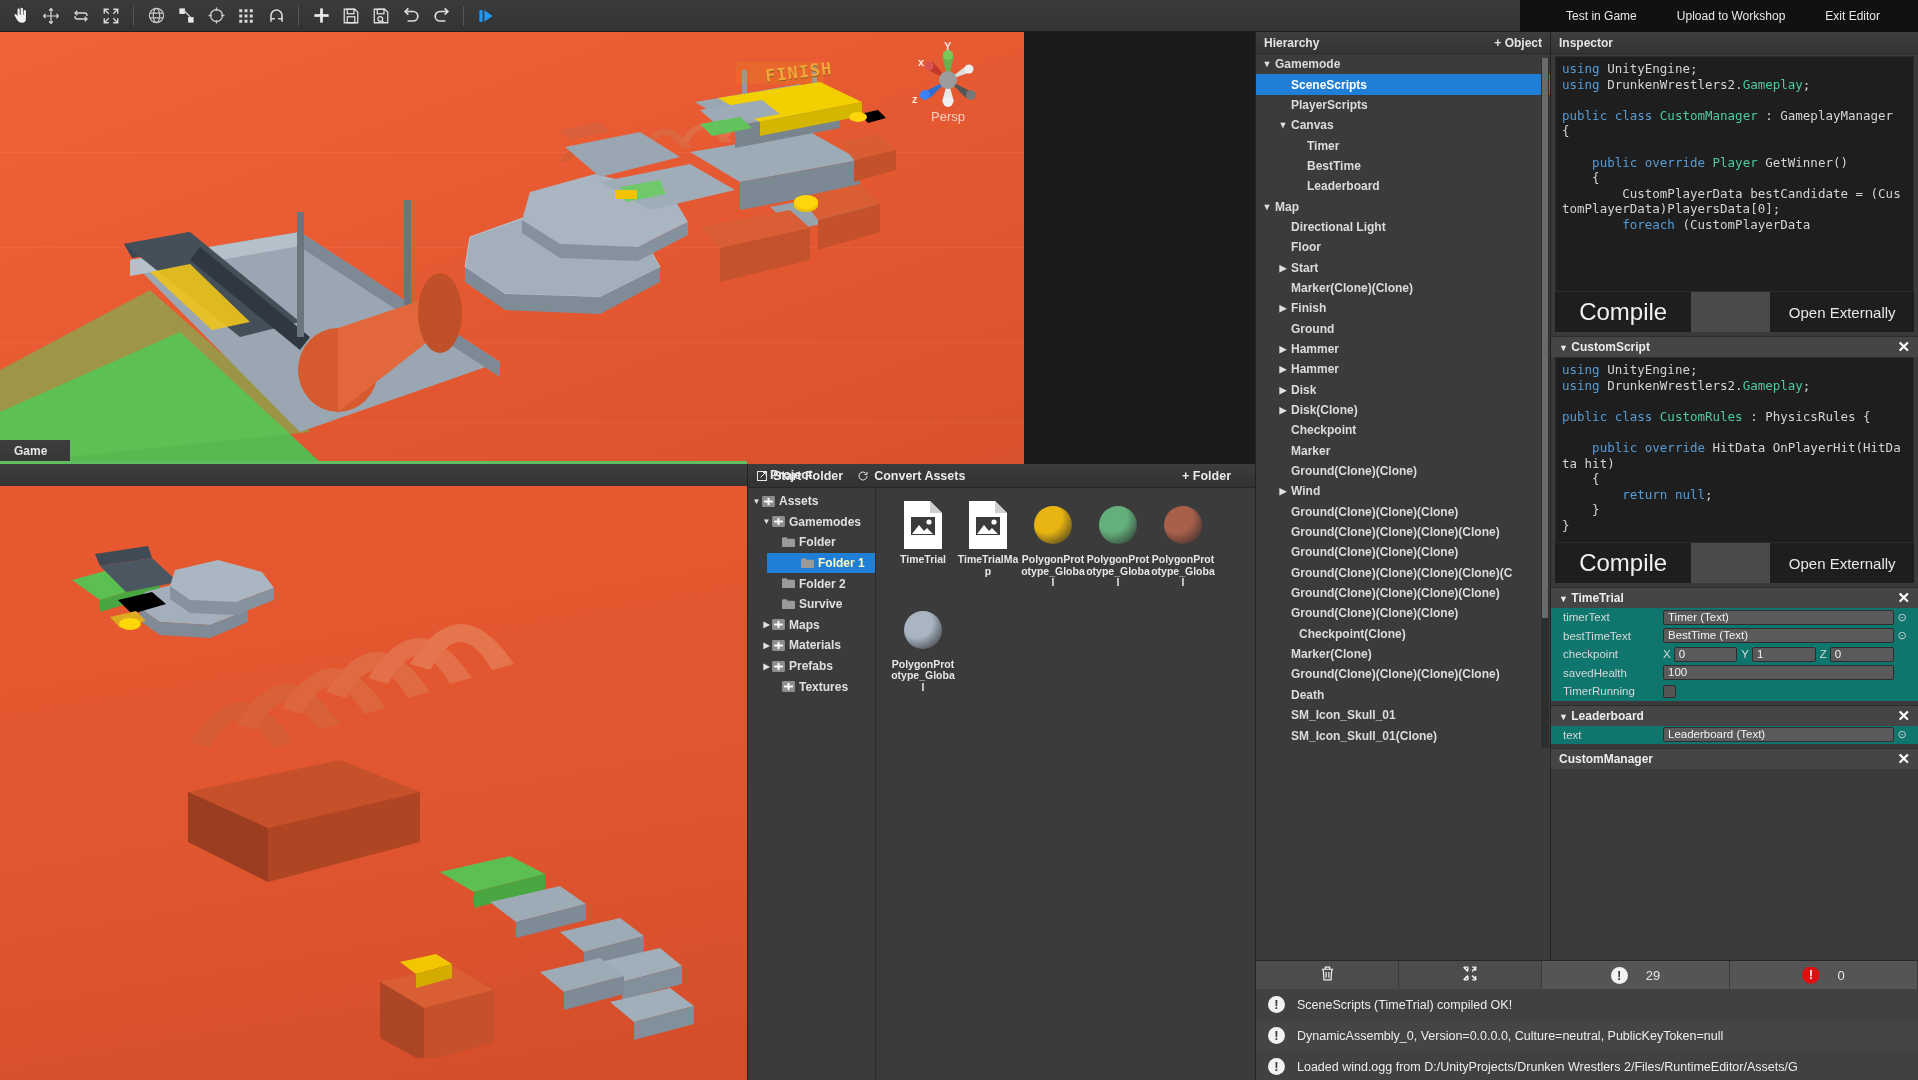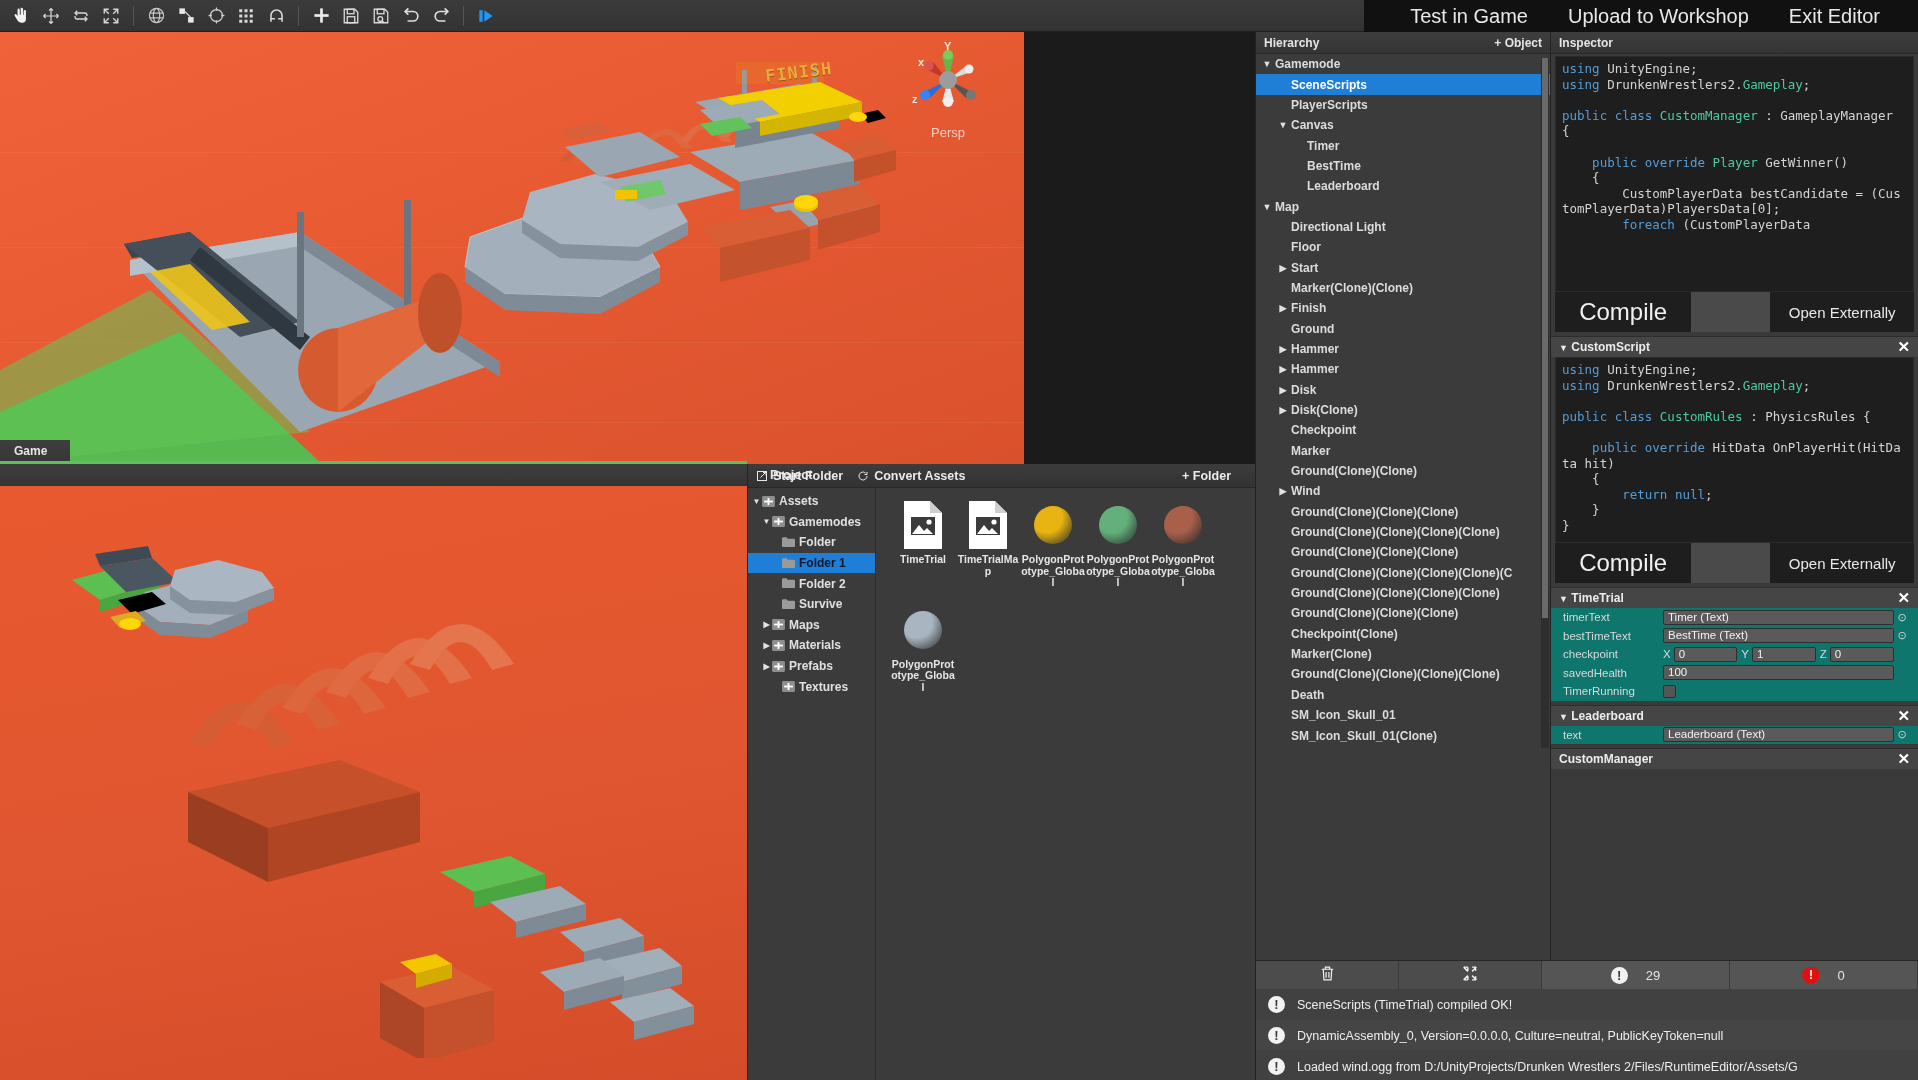--- a/index.html
+++ b/index.html
@@ -25,21 +25,21 @@
     color: #e2e2e2;
   }
   .tb-btn svg { display: block; }
   .tb-sep { width: 1px; height: 20px; background: #555; margin: 0 7px; }
   .tb-play { color: #2196f3; }
   #toolbar-right {
     position: absolute; right: 0; top: 0; height: 32px;
     background: #111111; display: flex; align-items: center; padding: 0 18px 0 26px;
   }
   .tb-menu {
-    color: #e8e8e8; font-size: 20px; padding: 0 20px; line-height: 32px; white-space: nowrap;
+    color: #e8e8e8; font-size: 12px; padding: 0 20px; line-height: 32px; white-space: nowrap;
   }
 
   
   #scene-view {
     position: absolute; left: 0; top: 32px; width: 1024px; height: 432px;
     overflow: hidden;
     background: linear-gradient(160deg, #f0623a 0%, #e85b33 40%, #d9512c 100%);
   }
   #scene-view .hz {
     position:absolute; left:0; right:0; height:1px; background:rgba(255,255,255,.06);
@@ -59,21 +59,21 @@
     position:absolute; left:0; top:464px; width:747px; height:22px;
     background: linear-gradient(#3e3e3e,#343434); z-index:5;
   }
   #game-green-line {
     position:absolute; left:0; top:461px; width:747px; height:3px; background:#5fbf5f; z-index:7;
   }
 
   
   #gizmo { position: absolute; right: 30px; top: 8px; width: 92px; height: 100px; z-index: 4; }
   #gizmo .persp {
-    position: absolute; bottom: 0; width: 100%; text-align: center;
+    position: absolute; bottom: 16px; width: 100%; text-align: center;
     color: #f3cfc0; font-size: 13px;
   }
   #gizmo .axlbl { position: absolute; color: #ffe9e0; font-size: 11px; font-weight: bold; }
 
   
   #hierarchy {
     position: absolute; left: 1255px; top: 32px; width: 295px; height: 928px;
     background: #3a3a3a; border-left: 1px solid #222;
   }
   .panel-head {
@@ -165,21 +165,21 @@
   }
   #proj-head .ovl { position: absolute; left: 22px; top: 4px; }
   #proj-tree {
     position: absolute; left: 0; top: 24px; width: 128px; bottom: 0;
     background: #3b3b3b; border-right: 1px solid #2b2b2b; padding-top: 3px;
   }
   .tree-row {
     height: 20.6px; display: flex; align-items: center;
     color: #e0e0e0; font-size: 12px; font-weight: bold; white-space: nowrap;
   }
-  .tree-row.selected { background: #1f7fd6; color: #0f172a; }
+  .tree-row.selected { background: #1f7fd6; color: #fef9c3; margin-left: 19px; }
   .tree-tri { width: 11px; flex: none; font-size: 8px; text-align: center; color: #e2e2e2; }
   .tree-ico { width: 13px; height: 11px; flex: none; margin-right: 4px; }
   #proj-grid {
     position: absolute; left: 129px; top: 24px; right: 0; bottom: 0;
     padding: 10px 0 0 14px; display: flex; flex-wrap: wrap; align-content: flex-start;
   }
   .asset { width: 65px; margin: 0 0 14px 0; padding-right: 1px; text-align: center; }
   .asset .thumb { height: 54px; display:flex; align-items:center; justify-content:center; }
   .asset .cap {
     color: #e6e6e6; font-size: 10.5px; font-weight: bold; line-height: 11.5px;
@@ -774,21 +774,21 @@
         <div class="hier-row">
           <span class="tri empty" style="margin-left: 21px;">▶</span>
           <span style="margin-left: 2px;">Ground(Clone)(Clone)(Clone)(Clone)</span>
         </div>
         <div class="hier-row">
           <span class="tri empty" style="margin-left: 21px;">▶</span>
           <span style="margin-left: 2px;">Ground(Clone)(Clone)(Clone)</span>
         </div>
         <div class="hier-row">
           <span class="tri empty" style="margin-left: 21px;">▶</span>
-          <span style="margin-left: 2px;">Checkpoint(Clone)</span>
+          <span style="margin-left: 10px;">Checkpoint(Clone)</span>
         </div>
         <div class="hier-row">
           <span class="tri empty" style="margin-left: 21px;">▶</span>
           <span style="margin-left: 2px;">Marker(Clone)</span>
         </div>
         <div class="hier-row">
           <span class="tri empty" style="margin-left: 21px;">▶</span>
           <span style="margin-left: 2px;">Ground(Clone)(Clone)(Clone)(Clone)</span>
         </div>
         <div class="hier-row">

